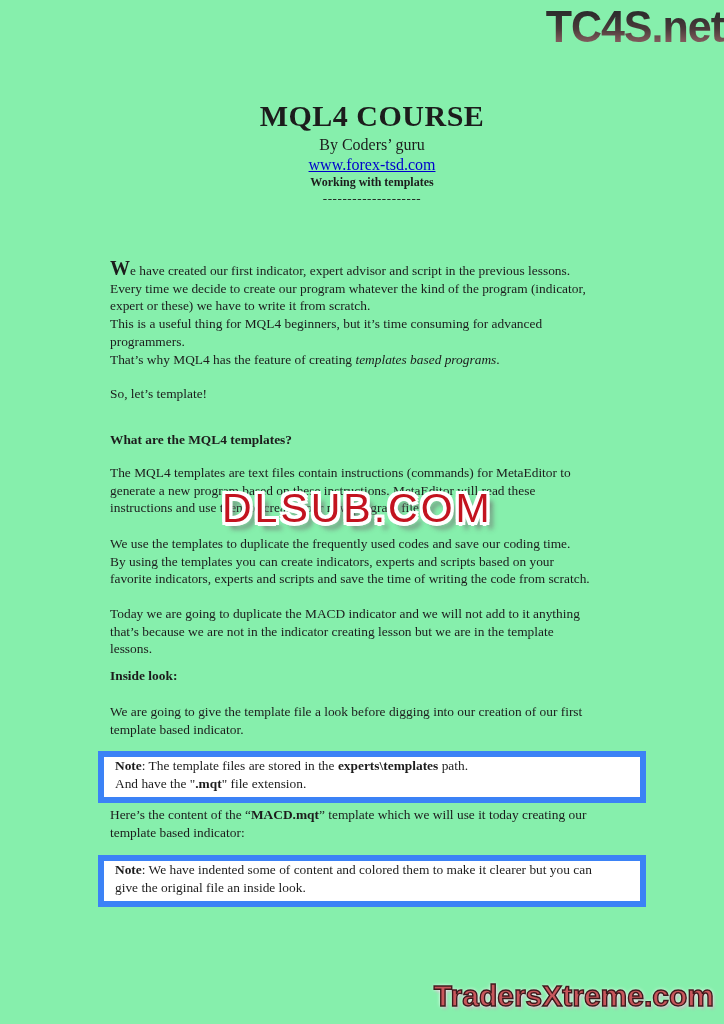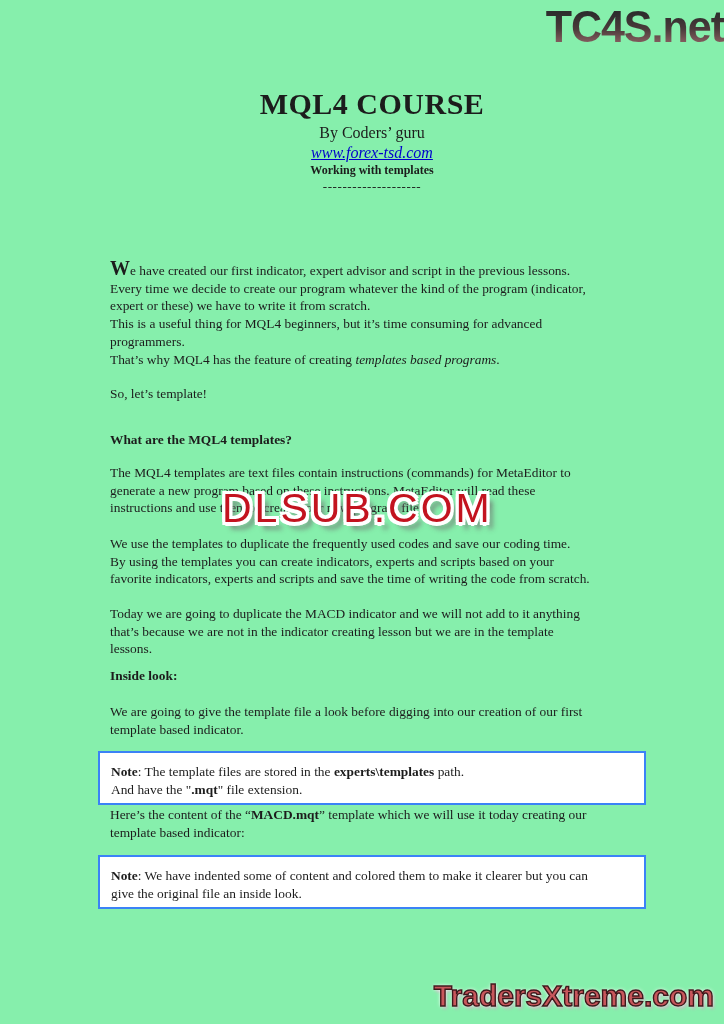--- a/index.html
+++ b/index.html
@@ -12,24 +12,24 @@
   .tc4s {
     position:absolute; top:4px; right:0px;
     font-family:"Liberation Sans", sans-serif; font-weight:bold;
     font-size:43px; letter-spacing:-1px; line-height:1;
     background:linear-gradient(to bottom, #2d2d2d 20%, #4a3a3a 55%, #96696a 95%);
     -webkit-background-clip:text; background-clip:text; color:transparent;
     transform:scaleY(1.05); transform-origin:top right;
   }
 
   
-  .header { position:absolute; top:88px; left:102px; width:540px; text-align:center; }
+  .header { position:absolute; top:100px; left:102px; width:540px; text-align:center; }
   .title  { font-size:30px; font-weight:bold; letter-spacing:0.5px; line-height:1.05; }
   .byline { font-size:16px; margin-top:4px; }
-  .linkline { font-size:16px; margin-top:2px;font-style:italic; }
+  .linkline { font-size:16px; margin-top:2px; }
   .linkline a { color:#0000cc; text-decoration:underline; cursor:pointer; }
   .lesson-num   { margin-top:24px; font-size:14px; }
   .lesson-title { font-size:12px; font-weight:bold; margin-top:1px; }
   .divider      { font-size:13px; margin-top:1px; letter-spacing:0.6px; }
 
   
   .block {
     position:absolute; left:110px; width:560px;
     font-size:13.4px; line-height:17.7px; color:#1c1c1c;
   }
@@ -41,21 +41,21 @@
   .b-h1    { top:431px; font-weight:bold; }
   .b-p3    { top:464px; }
   .b-p4    { top:535px; }
   .b-p5    { top:605px; }
   .b-h2    { top:667px; font-weight:bold; }
   .b-p6    { top:703px; }
   .b-p7    { top:806px; }
 
   .notebox {
     position:absolute; left:98px; width:548px; box-sizing:border-box;
-    border:2px solid #3b82f6; padding:10px 11px 5px 11px;
+    border:6px solid #3b82f6; padding:0 11px 5px 11px;
     font-size:13.4px; line-height:17.7px; background:#ffffff;
   }
   .b-note1 { top:751px; }
   .b-note2 { top:855px; }
 
   
   .dlsub {
     position:absolute; left:222px; top:488px;
     font-family:"Liberation Sans", sans-serif; font-weight:normal;
     font-size:41px; letter-spacing:3px; line-height:1;

